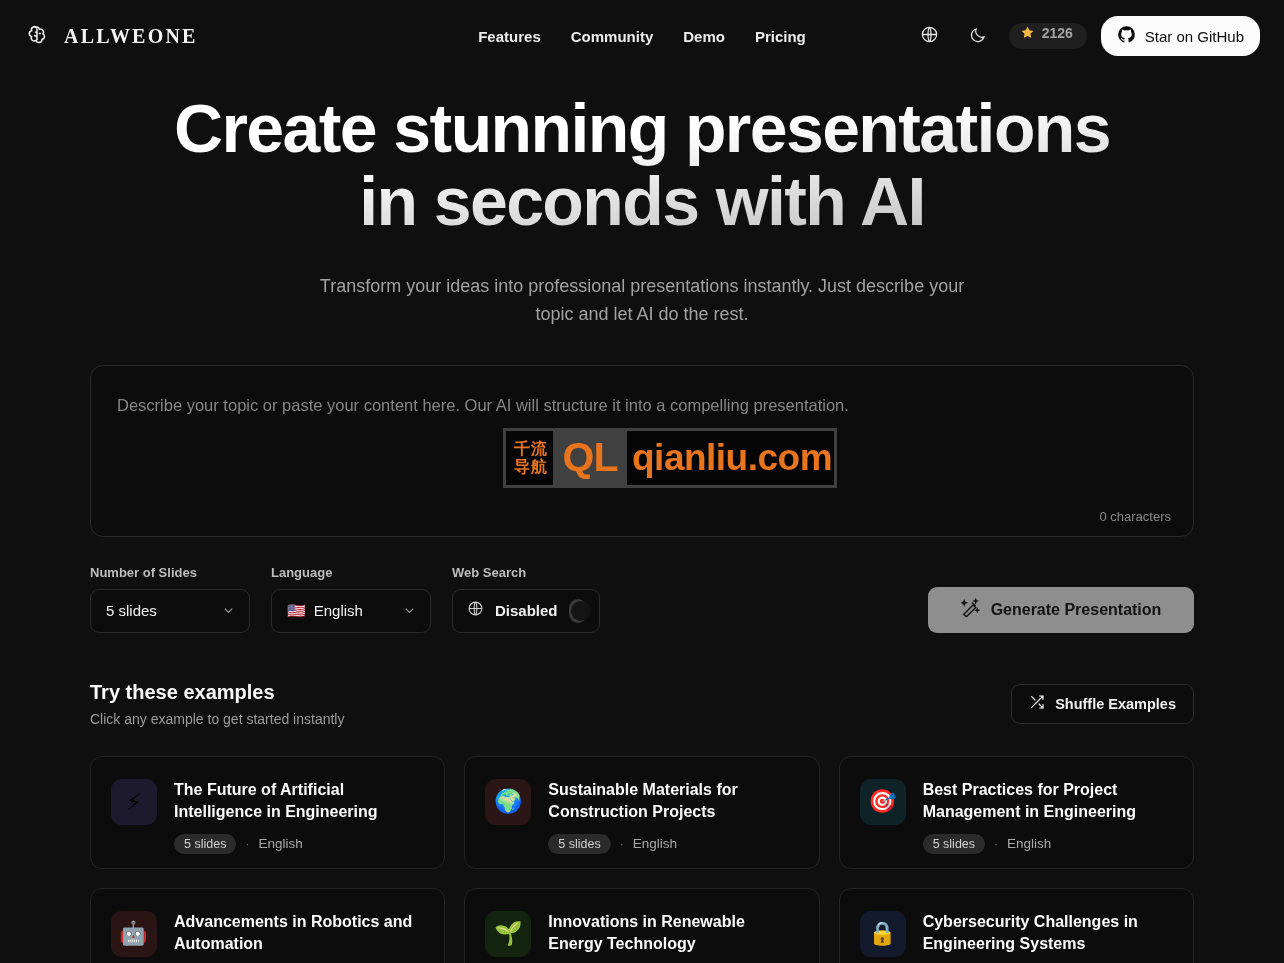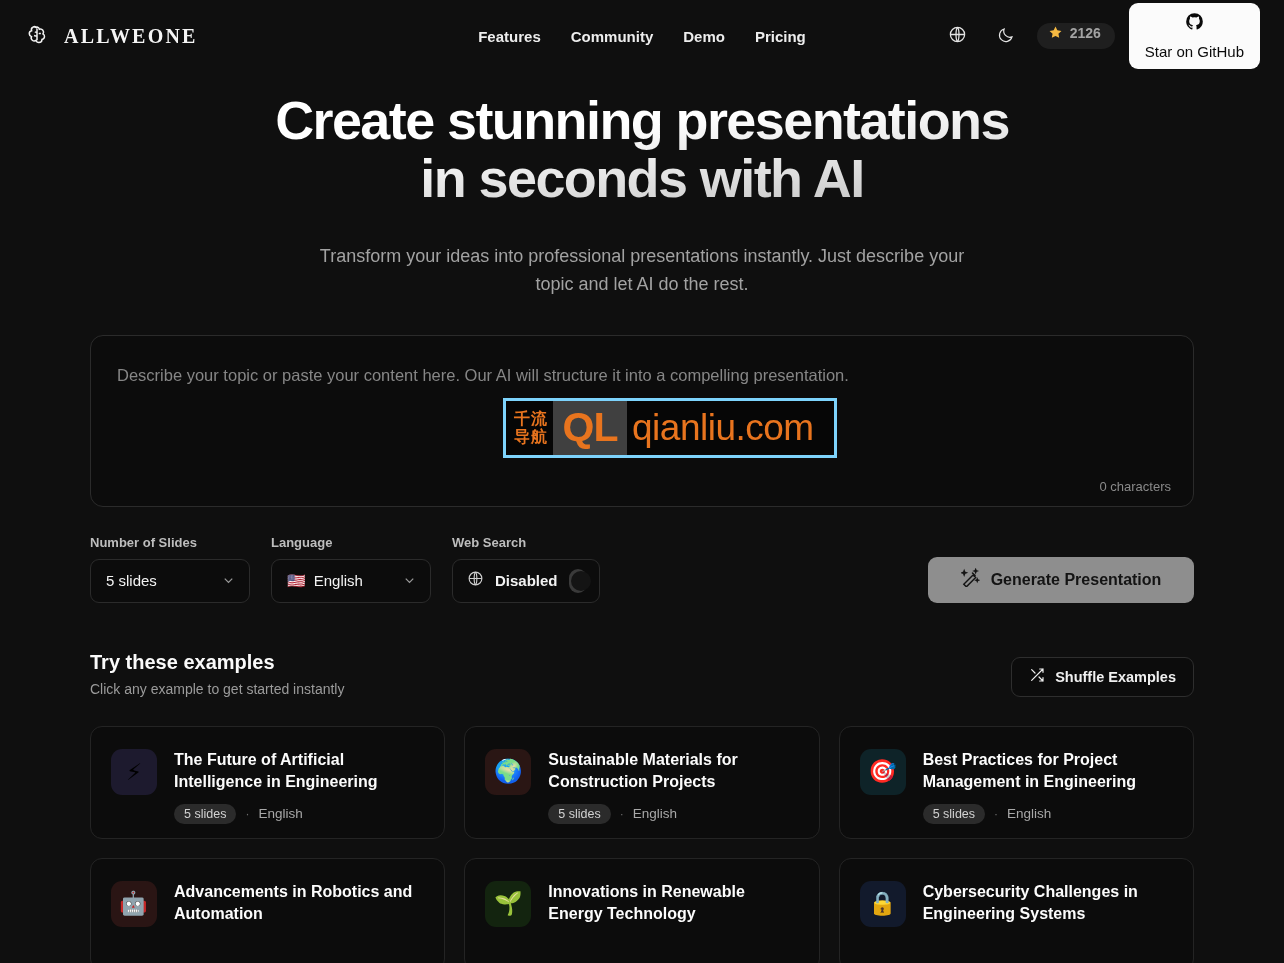--- a/index.html
+++ b/index.html
@@ -45,28 +45,28 @@
   }
   .star-badge {
     display: flex; align-items: flex-start; gap: 7px;
     background: #1f1f1f; border-radius: 16px;
     padding: 2px 14px 6px 11px;
     color: #a3a3a3; font-size: 14px; font-weight: 700;
   }
   .gh-btn {
     display: flex; align-items: center; gap: 9px;
     background: #fbfbfb; color: #0b0b0b;
-    border-radius: 9px; padding: 9px 16px;
-    font-size: 15px; font-weight: 500; cursor: pointer; border: none; flex-direction: column;
+    border-radius: 17px; padding: 9px 16px;
+    font-size: 15px; font-weight: 500; cursor: pointer; border: none;
   }
 
   
   .hero { text-align: center; padding-top: 20px; }
   .hero h1 {
-    font-size: 54px; line-height: 1.07; font-weight: 700;
+    font-size: 68px; line-height: 1.07; font-weight: 700;
     letter-spacing: -1.6px;
     background: linear-gradient(175deg, #ffffff 38%, #b4b4b4 100%);
     -webkit-background-clip: text; background-clip: text;
     -webkit-text-fill-color: transparent; color: #fff; text-decoration: underline;
   }
   .hero p {
     margin: 34px auto 0; width: 680px;
     font-size: 18px; line-height: 1.56; color: #a2a2a2;
   }
 
@@ -83,21 +83,21 @@
     position: absolute; left: 26px; top: 30px; right: 26px;
     font-size: 16.5px; color: #868686;
   }
   .char-count {
     position: absolute; right: 22px; bottom: 12px;
     font-size: 13px; color: #8a8a8a;
   }
   .watermark {
     position: absolute; left: 412px; top: 62px;
     width: 334px; height: 60px;
-    border: 3px solid #7dd3fc;
+    border: 3px solid #404040;
     background: #060606;
     display: flex; align-items: stretch;
     overflow: hidden;
   }
   .wm-cn {
     display: flex; flex-direction: column;
     justify-content: center; align-items: center;
     padding: 0 5px 0 8px;
     font-family: "DejaVu Sans", sans-serif;
     color: #e8741e; font-size: 16px; font-weight: 700;
@@ -108,21 +108,21 @@
     display: flex; align-items: center; justify-content: center;
     padding: 0 2px; min-width: 74px;
     font-family: "Liberation Sans", sans-serif;
     font-size: 41px; font-weight: 700; color: #e8741e;
     letter-spacing: -1px;
   }
   .wm-dom {
     display: flex; align-items: center;
     padding-left: 5px;
     font-family: "Liberation Sans", sans-serif;
-    font-size: 37px; font-weight: 400; color: #e8741e;
+    font-size: 37px; font-weight: 700; color: #e8741e;
     letter-spacing: -0.5px;
   }
 
   
   .controls {
     margin: 28px 90px 0;
     display: flex; align-items: flex-end; gap: 21px;
   }
   .field-label {
     font-size: 13px; font-weight: 700; color: #bdbdbd;
@@ -156,21 +156,21 @@
     margin-left: auto; margin-bottom: 0;
     height: 46px; width: 266px;
     background: #8e8e8e; color: #141414;
     border: none; border-radius: 9px;
     display: flex; align-items: center; justify-content: center; gap: 11px;
     font-size: 16px; font-weight: 700; cursor: pointer;
   }
 
   
   .examples { margin: 48px 90px 0; }
-  .examples-head { display: flex; align-items: flex-end; }
+  .examples-head { display: flex; align-items: center; }
   .examples-title { font-size: 20px; font-weight: 700; color: #fafafa; }
   .examples-sub { font-size: 14px; color: #9b9b9b; margin-top: 7px; }
   .shuffle-btn {
     margin-left: auto; height: 40px;
     background: #0c0c0c; border: 1px solid #2e2e2e; border-radius: 9px;
     display: flex; align-items: center; gap: 10px; padding: 0 17px;
     color: #f0f0f0; font-size: 14.5px; font-weight: 600; cursor: pointer;
   }
   .cards {
     margin-top: 29px;

